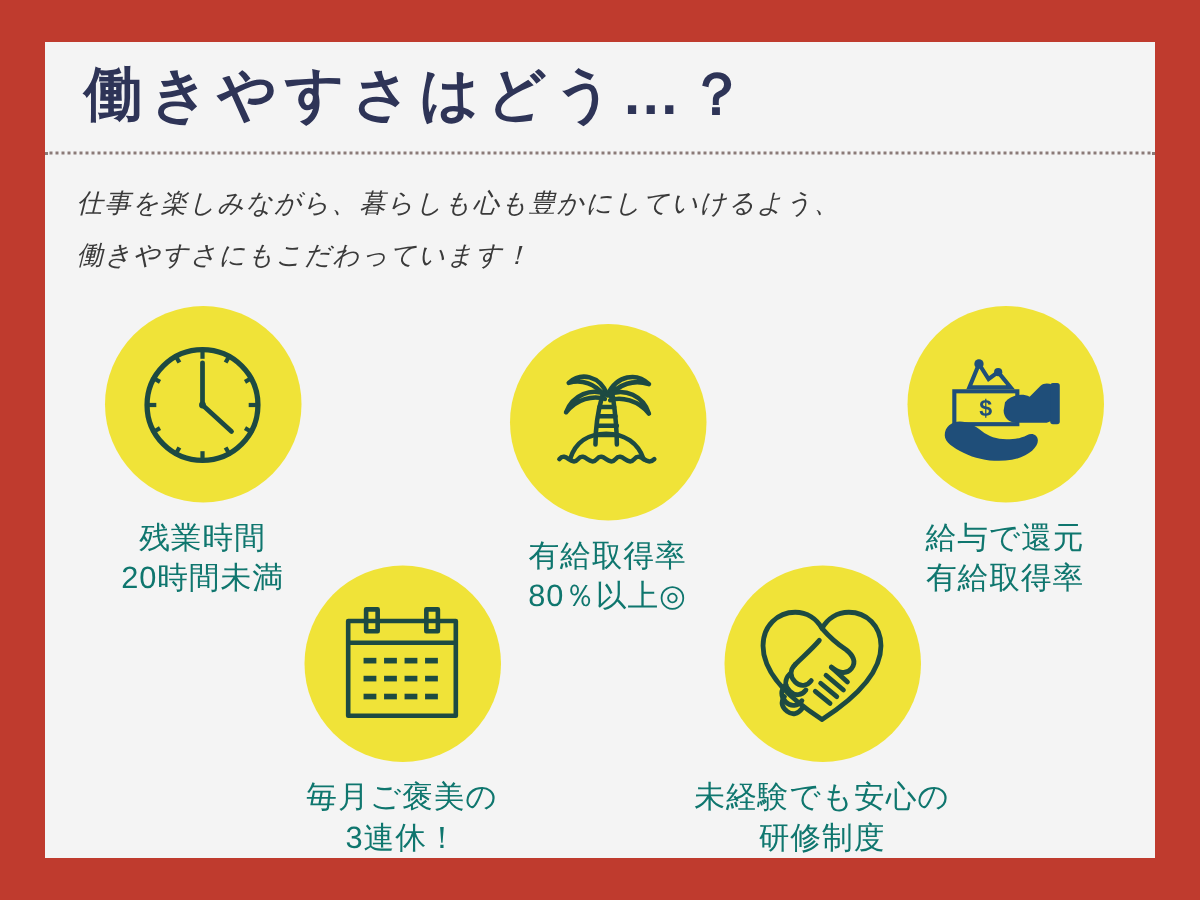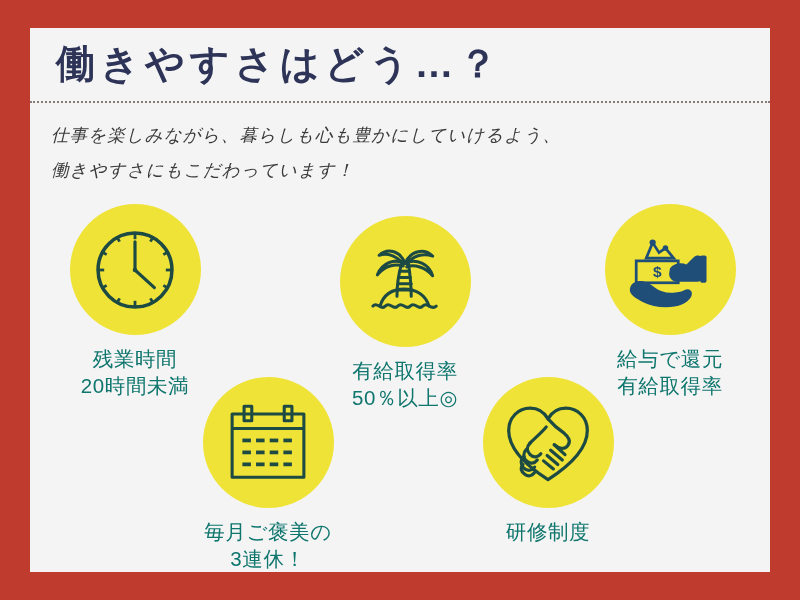--- a/index.html
+++ b/index.html
@@ -165,21 +165,21 @@
 
               <path d="M22 73 C26 60 36 54 49 54 C63 54 73 61 77 73"></path>
 
               <path d="M14 73 C19 67 23 79 28 73 C33 67 37 79 42 73 C47 67 51 79 56 73 C61 67 65 79 70 73 C75 67 79 79 85 73"></path>
             </g>
           </svg>
         </span>
       </div>
       <div class="cap">
         <div>有給取得率</div>
-        <div>50％以上◎</div>
+        <div>80％以上◎</div>
       </div>
     </div>
 
     <div class="item" id="item-2">
       <div class="disc">
         <span>
           <svg width="92" height="84" viewBox="0 0 100 92">
 
             <rect x="13" y="36" width="46" height="24" fill="none" stroke="#1f4e79" stroke-width="3"></rect>
             <text x="36" y="54" font-family="'Liberation Sans',sans-serif" font-size="17" font-weight="bold" fill="#1f4e79" text-anchor="middle">$</text>
@@ -252,18 +252,19 @@
 
               <path d="M30 47 C26 51 26 56 30 60 C34 64 39 63 42 59"></path>
               <path d="M26 54 C22 58 22 63 26 67 C30 71 35 70 38 66"></path>
               <path d="M23 62 C19 66 19 71 23 75 C27 79 32 78 35 74"></path>
               <path d="M22 71 C19 75 20 79 24 82 C28 85 32 84 35 80"></path>
             </g>
           </svg>
         </span>
       </div>
       <div class="cap">
+        <div>未経験でも安心の</div>
         <div>研修制度</div>
       </div>
     </div>
 
   </div>
 </div>
 
 </body></html>

